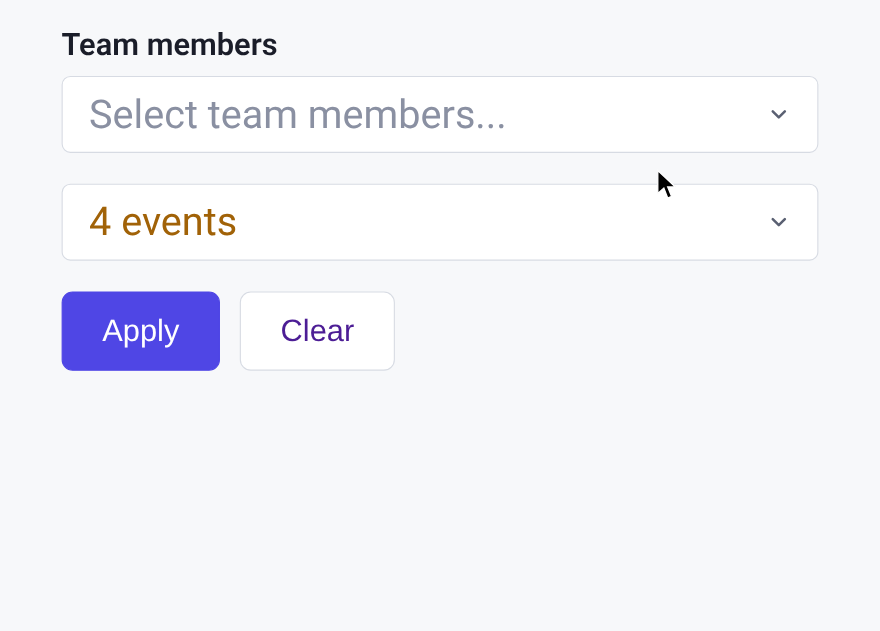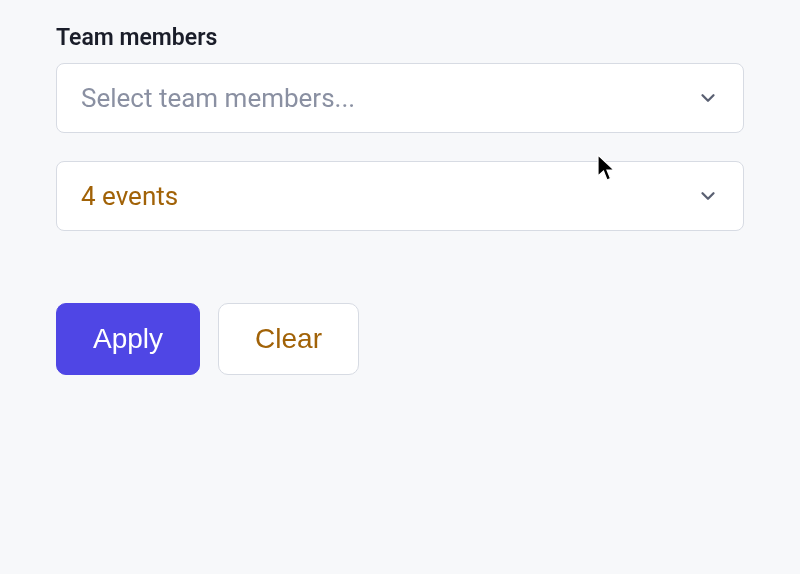--- a/index.html
+++ b/index.html
@@ -6,40 +6,40 @@
     html, body { width: 800px; height: 574px; }
     body {
       background: #f7f8fa;
       font-family: -apple-system, BlinkMacSystemFont, "Segoe UI", Roboto, Helvetica, Arial, sans-serif;
       color: #1a1d29;
       padding: 24px 56px;
       position: relative;
     }
     .field { margin-bottom: 28px; }
     .field-label {
-      font-size: 23px;
+      font-size: 28px;
       font-weight: 600;
       color: #1a1d29;
       margin-bottom: 12px;
       display: block;
     }
     .select {
       width: 100%;
       height: 70px;
       background: #ffffff;
       border: 1px solid #d7dbe3;
       border-radius: 8px;
       display: flex;
       align-items: center;
       justify-content: space-between;
       padding: 0 24px;
       cursor: pointer;
     }
     .select-text {
-      font-size: 26px;
+      font-size: 36px;
       font-weight: 400;
     }
     .select-text.placeholder { color: #8a90a2; }
     .select-text.value { color: #a16207; }
     .chevron {
       flex-shrink: 0;
       display: flex;
       align-items: center;
       justify-content: center;
     }
@@ -53,30 +53,29 @@
       height: 72px;
       padding: 0 36px;
       border-radius: 10px;
       font-size: 28px;
       font-weight: 500;
       display: inline-flex;
       align-items: center;
       justify-content: center;
       cursor: pointer;
       border: 1px solid transparent;
-      margin-top: 44px;
     }
     .btn-primary {
       background: #4f46e5;
       color: #ffffff;
       border-color: #4f46e5;
     }
     .btn-secondary {
       background: #ffffff;
-      color: #a16207;
+      color: #4c1d95;
       border-color: #d7dbe3;
     }
     .cursor {
       position: absolute;
       left: 597px;
       top: 154px;
       pointer-events: none;
     }
   </style>
 </head>

